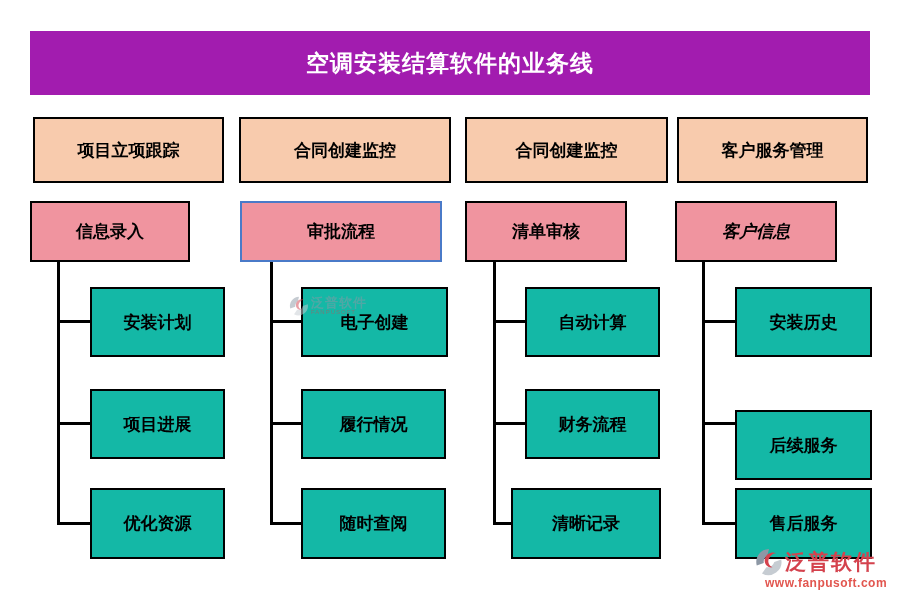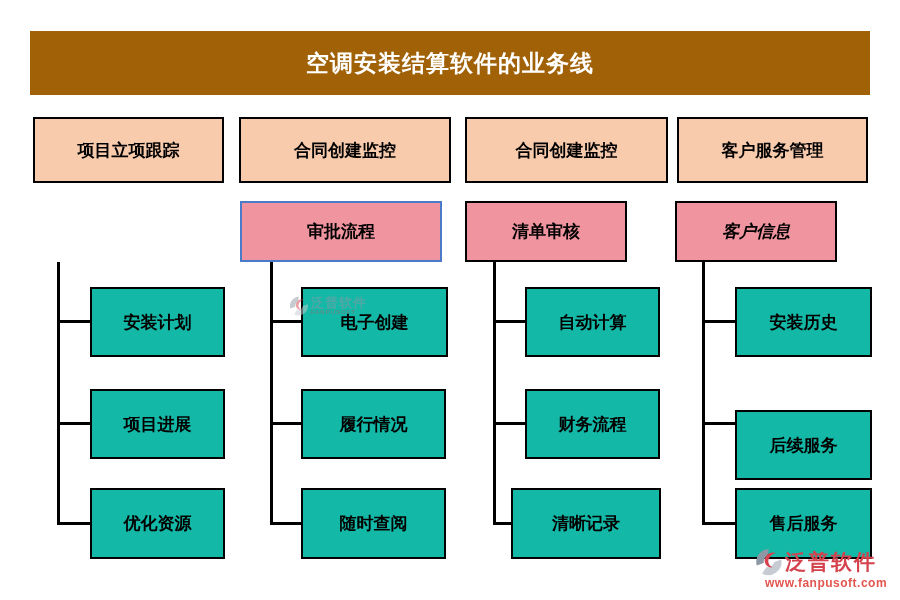--- a/index.html
+++ b/index.html
@@ -1,18 +1,18 @@
 <!DOCTYPE html>
 <html><head>
 <meta charset="utf-8">
 <style>
   html,body{margin:0;padding:0;background:#ffffff;}
   body{font-family:"Liberation Sans","DejaVu Sans",sans-serif;}
   .stage-wrap{position:relative;width:900px;height:600px;background:#ffffff;overflow:hidden;}
-  .banner{position:absolute;left:30px;top:31px;width:840px;height:64px;background:#a16207;
+  .banner{position:absolute;left:30px;top:31px;width:840px;height:64px;background:#a21caf;
           display:flex;align-items:center;justify-content:center;}
   .banner span{color:#ffffff;font-size:23px;font-weight:bold;letter-spacing:1px;}
   .hdr{position:absolute;top:117px;height:66px;background:#f8cbad;border:2px solid #000;
        box-sizing:border-box;display:flex;align-items:center;justify-content:center;
        font-size:17px;font-weight:bold;color:#000;}
   .stg{position:absolute;top:201px;height:61px;background:#f0949f;border:2px solid #000;
        box-sizing:border-box;display:flex;align-items:center;justify-content:center;
        font-size:17px;font-weight:bold;color:#000;}
   .stg.selected{border:2px solid #4a7ac8;}
   .leaf{position:absolute;height:70px;background:#14b8a6;border:2px solid #000;
@@ -37,20 +37,21 @@
 
   <div class="banner">
     <span>空调安装结算软件的业务线</span>
   </div>
 
   <div class="hdr" style="left:33px;width:191px;">项目立项跟踪</div>
   <div class="hdr" style="left:239px;width:212px;">合同创建监控</div>
   <div class="hdr" style="left:465px;width:203px;">合同创建监控</div>
   <div class="hdr" style="left:677px;width:191px;">客户服务管理</div>
 
+  <div class="stg" style="left:30px;width:160px;">信息录入</div>
   <div class="stg selected" style="left:240px;width:202px;">审批流程</div>
   <div class="stg" style="left:465px;width:162px;">清单审核</div>
   <div class="stg" style="left:675px;width:162px;font-style:italic;">客户信息</div>
 
   <div class="vline" style="left:57px;top:262px;height:263px;"></div>
   <div class="stub" style="left:57px;top:320px;width:33px;"></div>
   <div class="stub" style="left:57px;top:422px;width:33px;"></div>
   <div class="stub" style="left:57px;top:522px;width:33px;"></div>
 
   <div class="vline" style="left:270px;top:262px;height:263px;"></div>

